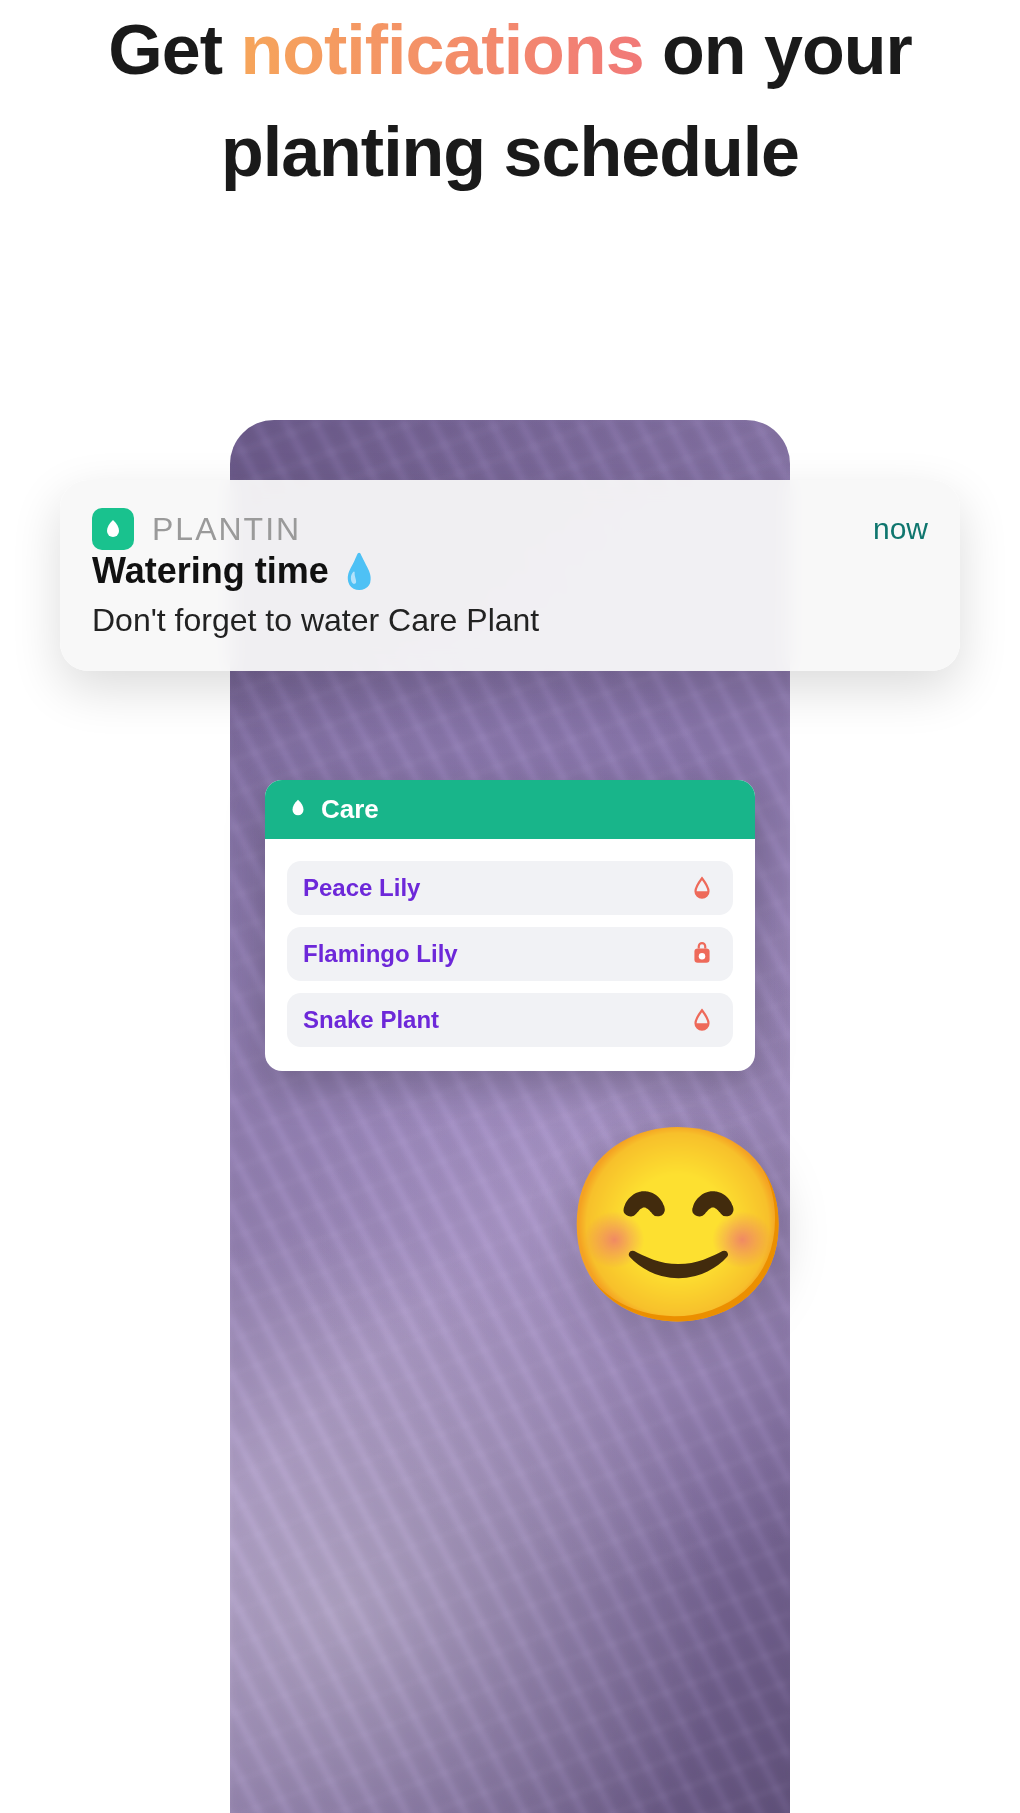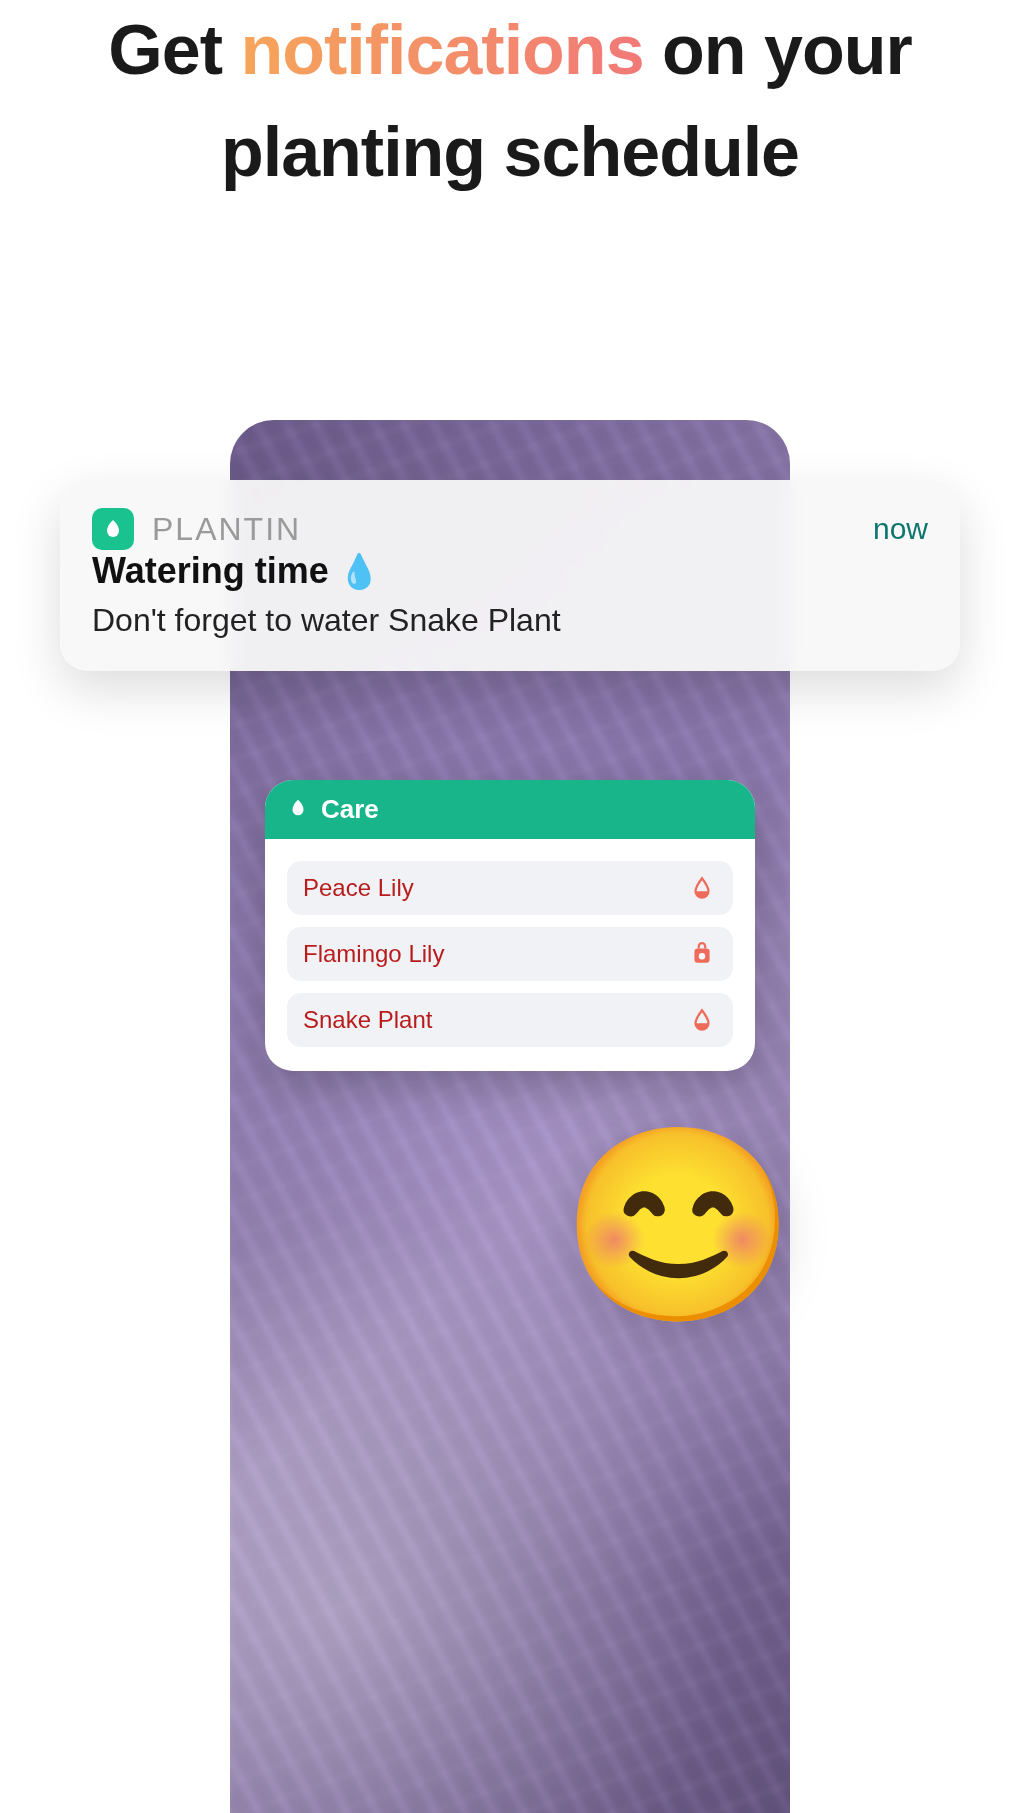--- a/index.html
+++ b/index.html
@@ -93,21 +93,21 @@
     font-size: 32px;
     color: #222;
   }
   .care-widget {
     position: absolute;
     left: 50%;
     transform: translateX(-50%);
     top: 780px;
     width: 490px;
     background: #fff;
-    border-radius: 28px;
+    border-radius: 17px;
     overflow: hidden;
     box-shadow: 0 14px 40px rgba(0,0,0,0.22);
   }
   .care-hdr {
     background: #18b58a;
     color: #fff;
     display: flex;
     align-items: center;
     padding: 14px 22px;
     gap: 12px;
@@ -123,21 +123,21 @@
   .care-today { font-size: 22px; font-weight: 600; color: #f0765f; margin-top: 6px; }
   .care-list { flex: 1; display: flex; flex-direction: column; gap: 12px; }
   .care-item {
     background: #f1f2f5;
     border-radius: 14px;
     padding: 12px 16px;
     display: flex;
     align-items: center;
     justify-content: space-between;
   }
-  .care-name { font-size: 24px; font-weight: 400; color: #b91c1c; }
+  .care-name { font-size: 24px; font-weight: 700; color: #6d28d9; }
   .care-iconwrap { width: 30px; height: 30px; display:flex; align-items:center; justify-content:center; }
   .care-more { font-size: 20px; font-weight: 600; color: #6a6a6a; padding-left: 6px; padding-top: 4px; }
   .emoji {
     position: absolute;
     top: 1130px;
     left: 560px;
     font-size: 190px;
     line-height: 1;
     filter: drop-shadow(0 10px 24px rgba(0,0,0,0.18));
   }
@@ -157,21 +157,21 @@
       <svg viewBox="0 0 24 24" fill="none">
           <path d="M12 3 C8 7 6 10 6 14 a6 6 0 0 0 12 0 C18 10 16 7 12 3 Z" fill="#ffffff"></path>
         </svg>
     </div>
     <div class="notif-app">PLANTIN</div>
     <div class="notif-time">now</div>
   </div>
   <div class="notif-title">
     <span>Watering time </span><span class="drop">💧</span>
   </div>
-  <div class="notif-body">Don't forget to water Snake Plant</div>
+  <div class="notif-body">Don't forget to water Care Plant</div>
 </div>
 
 <div class="care-widget">
   <div class="care-hdr">
     <span>
       <svg viewBox="0 0 24 24">
           <path d="M12 3 C8 7 6 10 6 14 a6 6 0 0 0 12 0 C18 10 16 7 12 3 Z" fill="#ffffff"></path>
         </svg>
     </span>
     <span class="care-hdr-title">Care</span>

